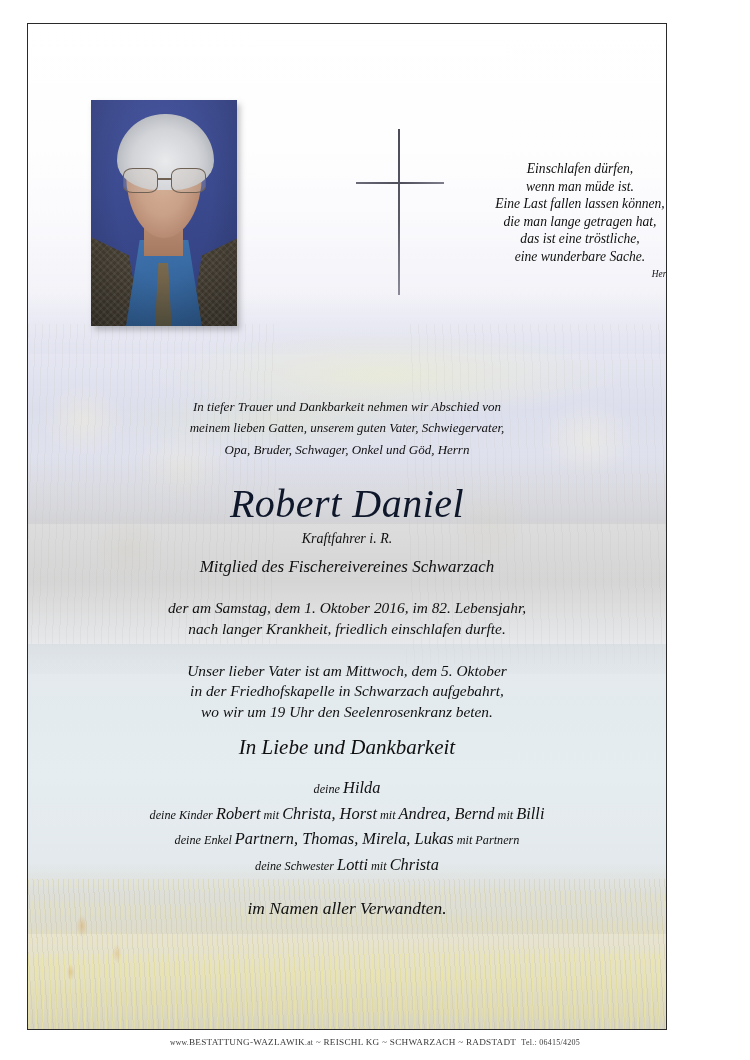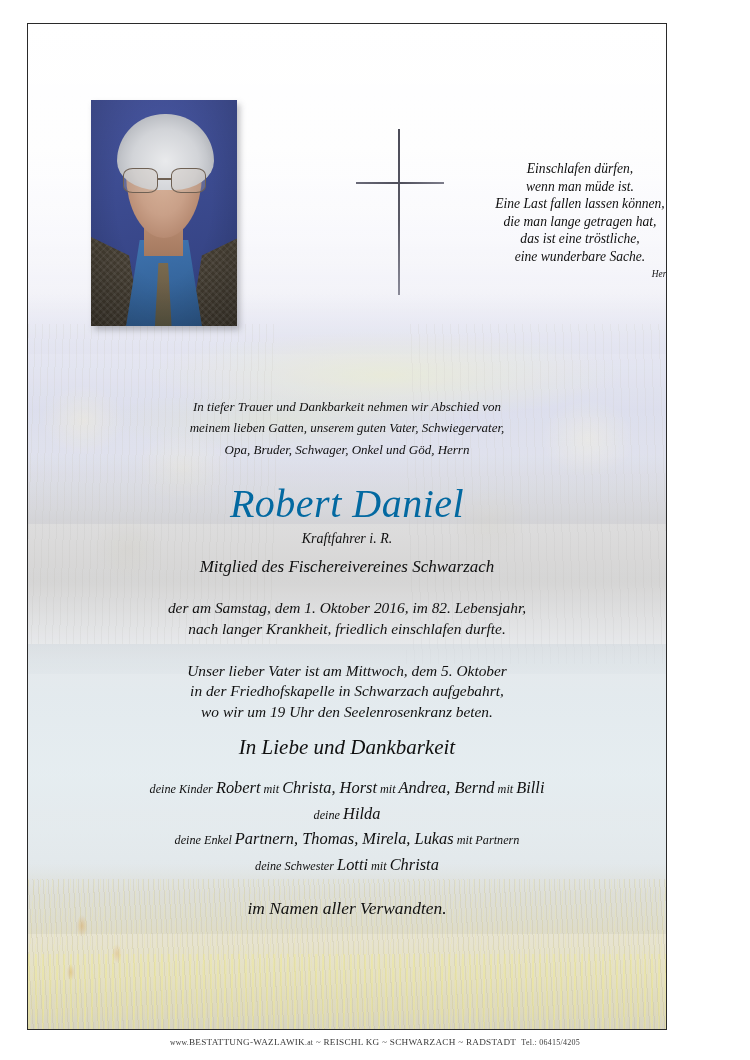--- a/index.html
+++ b/index.html
@@ -268,21 +268,21 @@
     color: #101010;
     font-style: italic;
   }
   .intro { font-size: 13px; line-height: 21.4px; }
 
   .name {
     font-size: 40px;
     line-height: 48px;
     margin-top: 20px;
     letter-spacing: 0.5px;
-    color: #0369a1;
+    color: #0f172a;
   }
   .profession { font-size: 14px; line-height: 18px; margin-top: 2px; }
   .membership { font-size: 17px; line-height: 18px; margin-top: 10px; }
 
   .para { font-size: 15.4px; line-height: 20.4px; }
   .gap-a  { margin-top: 22px; }
   .gap-b  { margin-top: 22px; }
   .gap-c  { margin-top: 22px; }
 
   .place-date { font-size: 13.6px; line-height: 18px; margin-top: 19px; }
@@ -388,25 +388,25 @@
       <div>wo wir um 19 Uhr den Seelenrosenkranz beten.</div>
     </div>
 
 
 
     <div class="closing">In Liebe und Dankbarkeit</div>
 
     <div class="family">
 
       <div class="fam-line">
+        <span class="sm">deine </span><span class="big">Hilda</span>
+      </div>
+
+      <div class="fam-line">
         <span class="sm">deine Kinder </span><span class="big">Robert</span><span class="sm"> mit </span><span class="big">Christa</span><span class="big">, </span><span class="big">Horst</span><span class="sm"> mit </span><span class="big">Andrea</span><span class="big">, </span><span class="big">Bernd</span><span class="sm"> mit </span><span class="big">Billi</span>
-      </div>
-
-      <div class="fam-line">
-        <span class="sm">deine </span><span class="big">Hilda</span>
       </div>
 
       <div class="fam-line">
         <span class="sm">deine Enkel </span><span class="big">Partnern, Thomas, Mirela, Lukas</span><span class="sm"> mit Partnern</span>
       </div>
 
       <div class="fam-line">
         <span class="sm">deine Schwester </span><span class="big">Lotti</span><span class="sm"> mit </span><span class="big">Christa</span>
       </div>
     </div>

